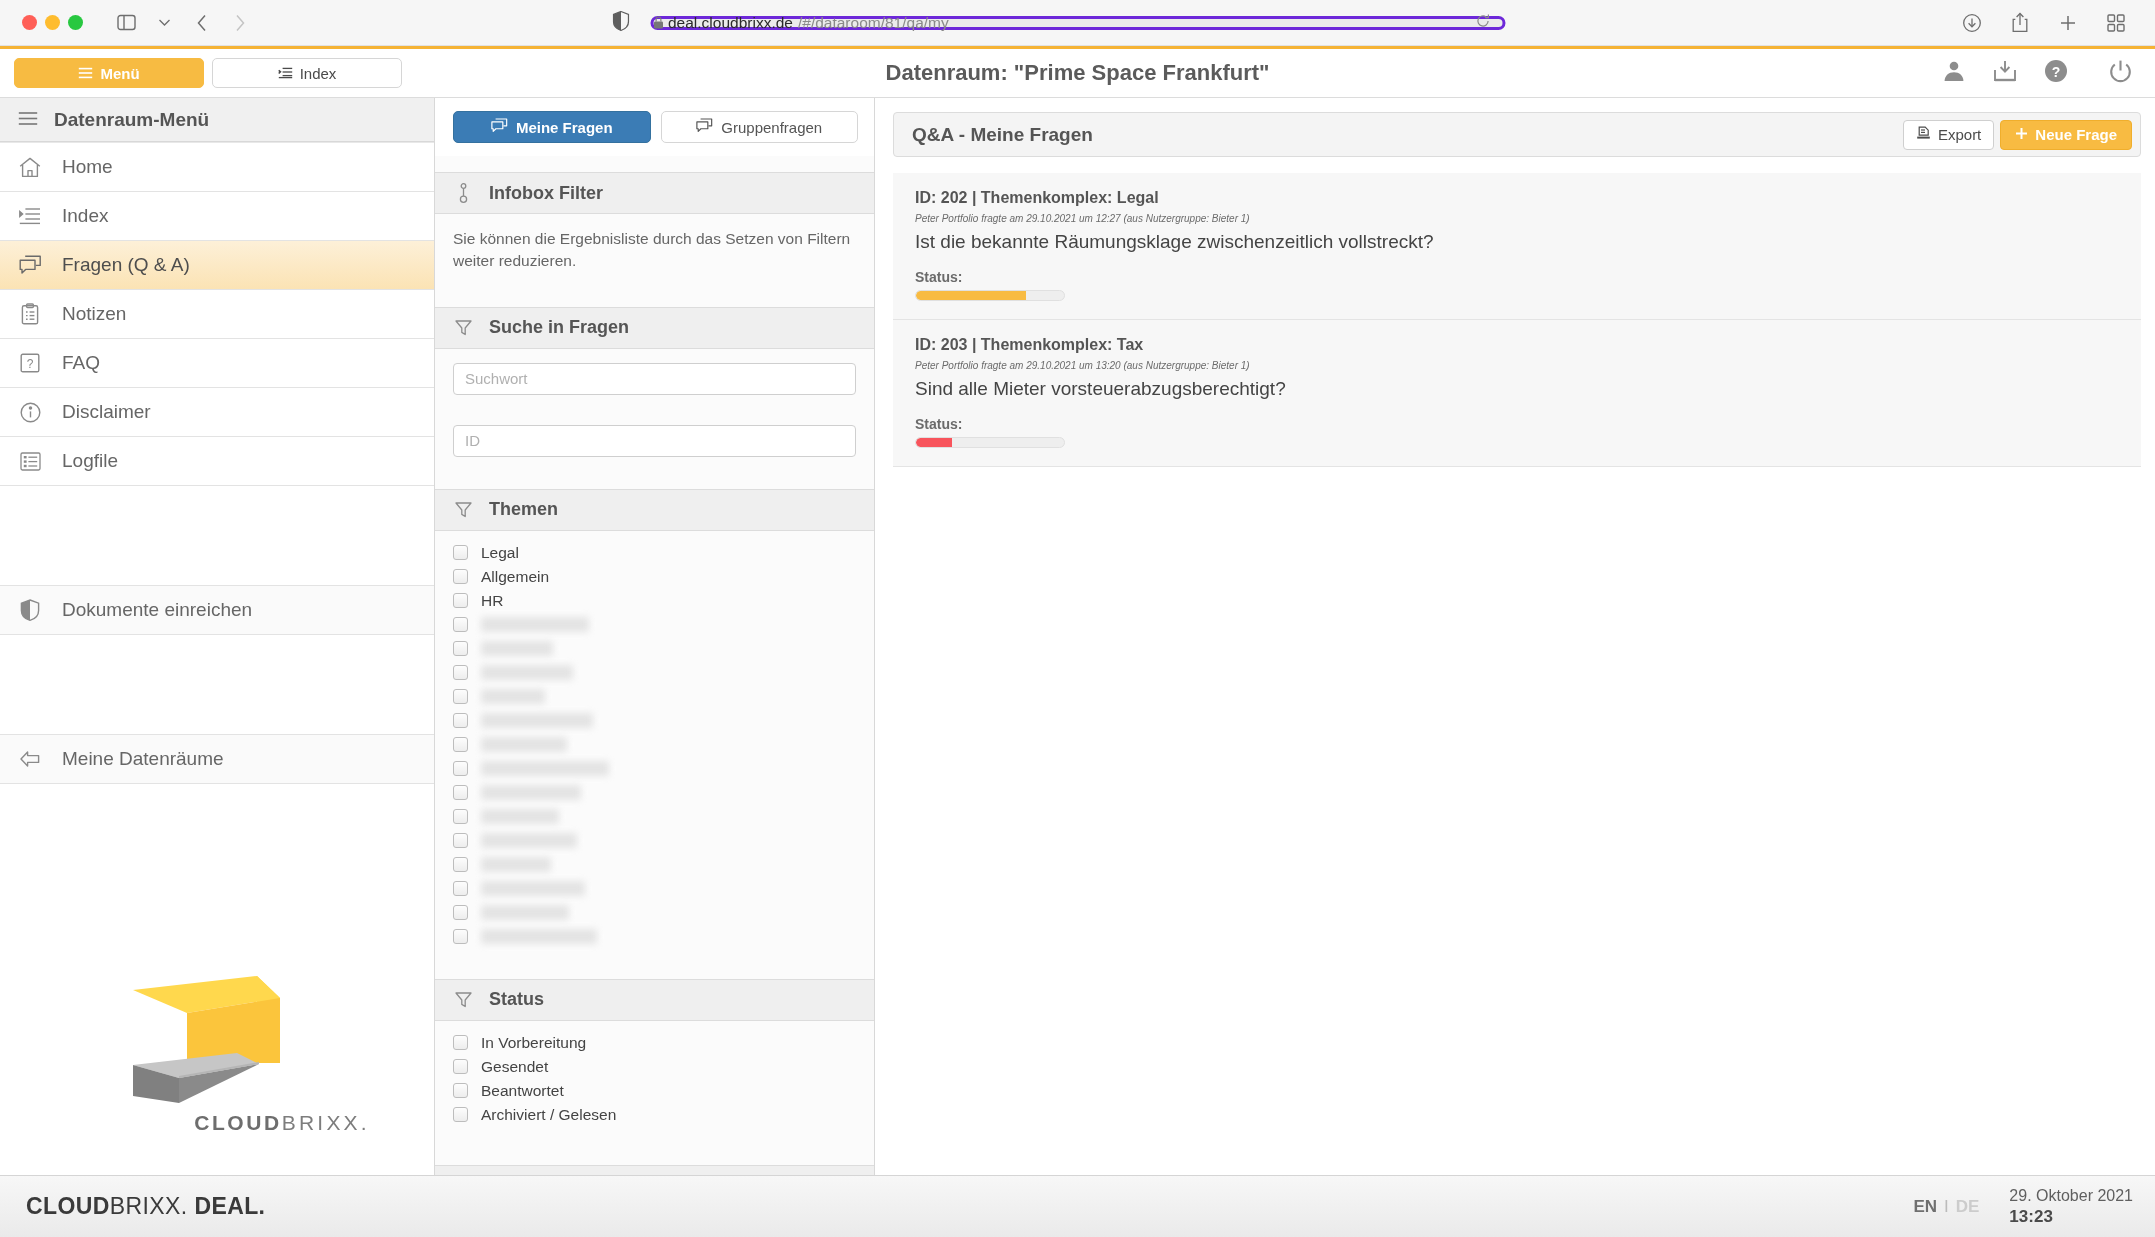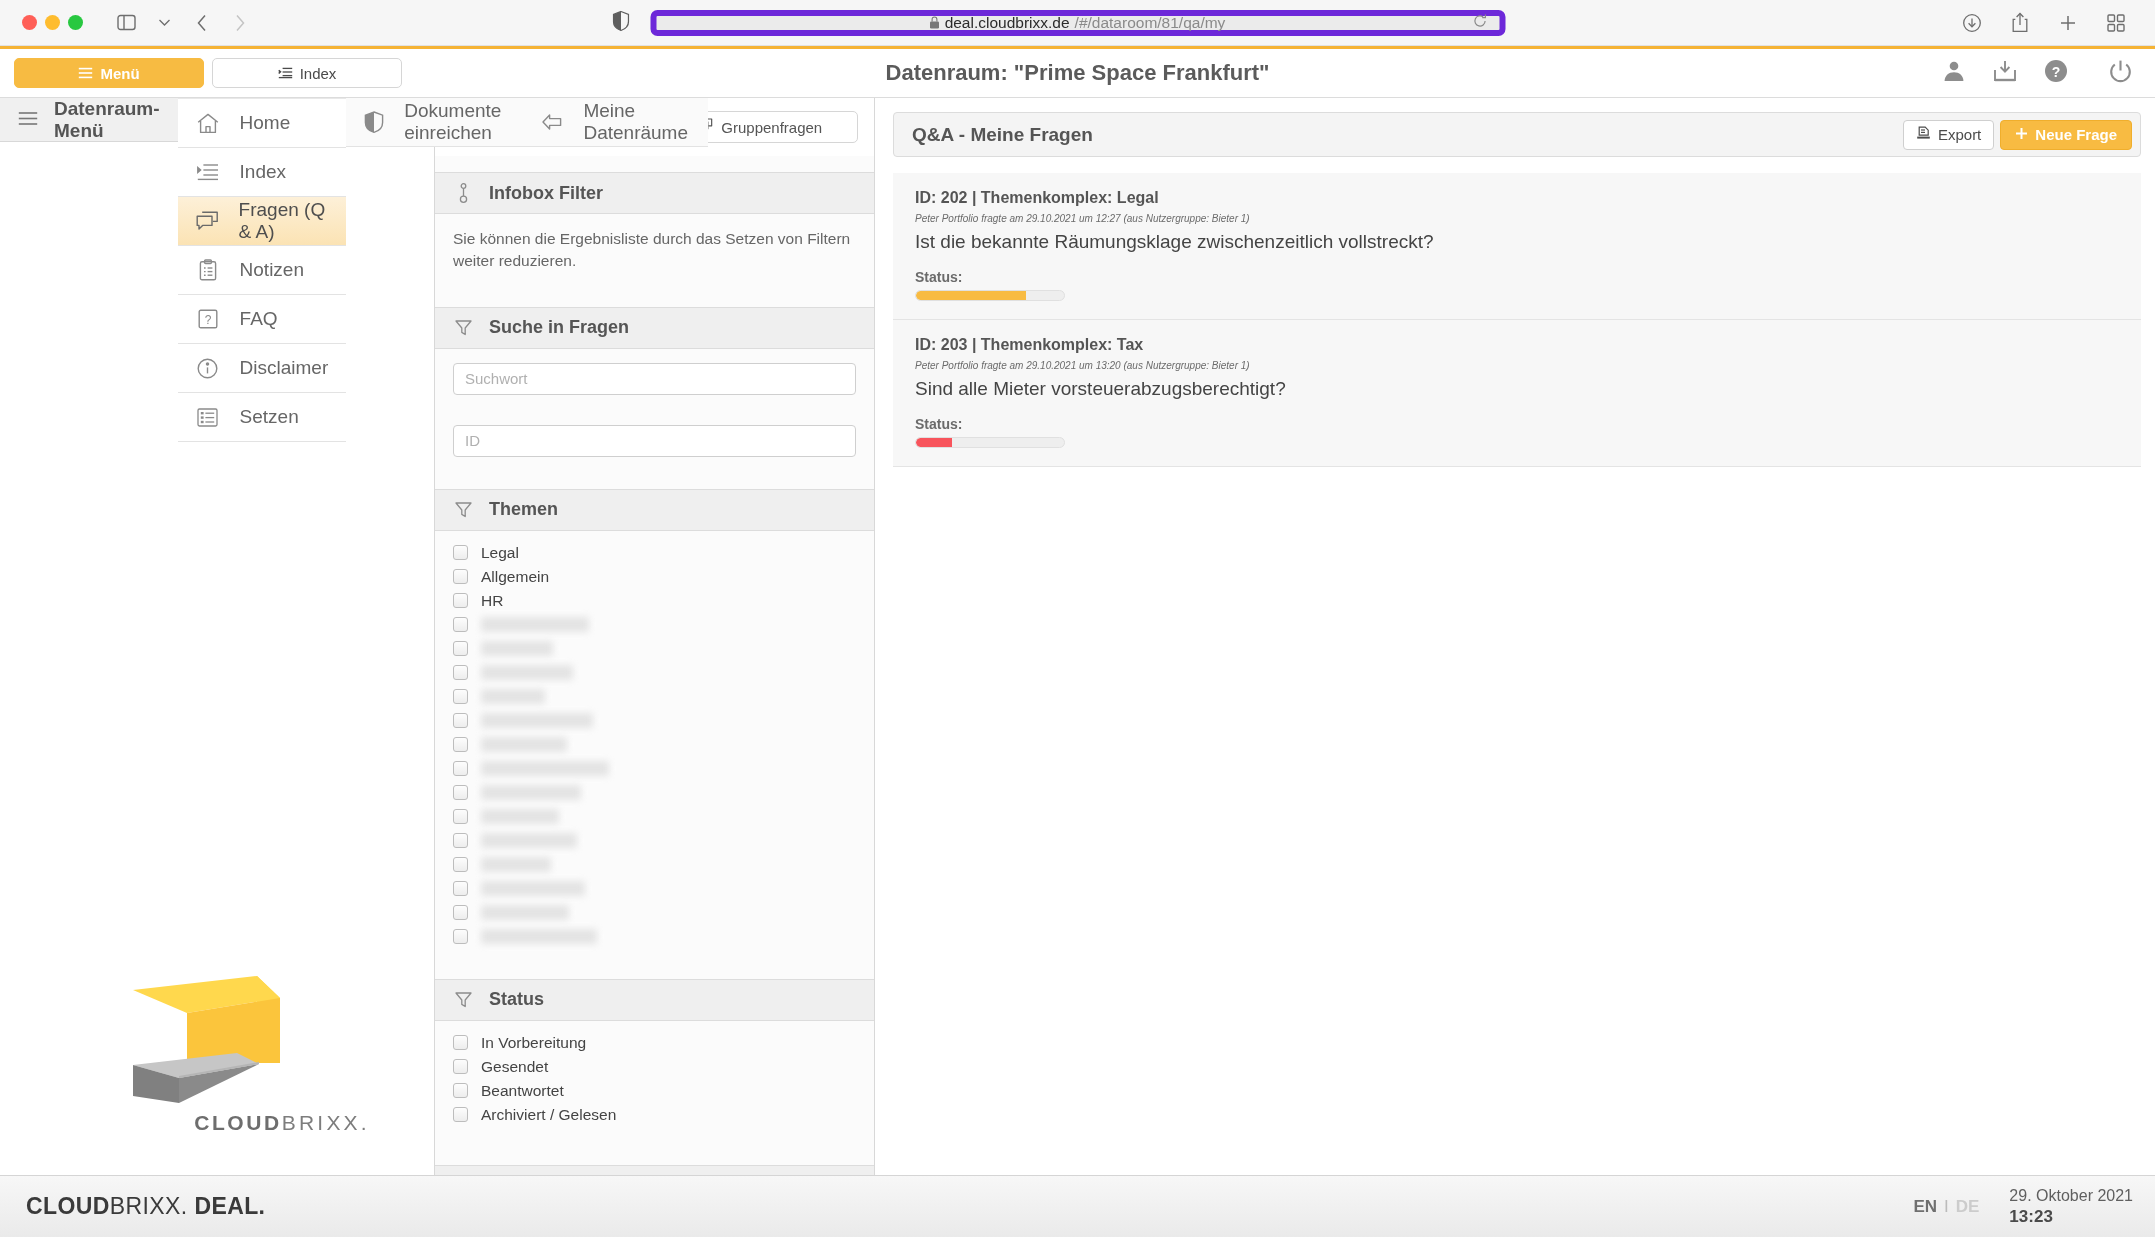--- a/index.html
+++ b/index.html
@@ -39,27 +39,27 @@
   .chrome-btn svg { display: block; }
   .chrome-btn.disabled { color: #c4c4c4; }
 
   .url-wrap {
     position: absolute;
     left: 50%;
     transform: translateX(-50%);
     width: 855px;
   }
   .url-bar {
-    height: 26px;
+    height: 14px;
     background: #ebebeb;
-    border: 6px solid #6d28d9;
+    border: 3px solid #6d28d9;
     border-radius: 7px;
     display: flex;
     align-items: center;
-    justify-content: center;
+    justify-content: flex-start;
     position: relative;
     font-size: 15.5px;
     color: #2b2b2b;
   }
   .url-text { display: flex; align-items: center; gap: 5px; }
   .url-host { color: #2b2b2b; }
   .url-path { color: #8a8a8a; }
   .lock-icon { color: #777; display: flex; align-items: center; }
   .reload-icon {
     position: absolute; right: 12px; top: 50%; transform: translateY(-50%);
@@ -128,21 +128,21 @@
     display: flex;
     height: calc(1237px - 46px - 3px - 49px - 62px);
   }
 
   
   .sidebar {
     width: 435px;
     background: #ffffff;
     border-right: 1px solid #d8d8d8;
     display: flex;
-    flex-direction: row;
+    flex-direction: column;
     flex-shrink: 0;
     position: relative;
   }
   .sidebar-head {
     height: 44px;
     background: #f0f0f0;
     display: flex; align-items: center; gap: 16px;
     padding: 0 18px;
     font-size: 19px;
     font-weight: 700;
@@ -599,21 +599,21 @@
             <svg width="21" height="19" viewBox="0 0 21 19" fill="none" stroke="currentColor" stroke-width="1.3">
               <rect x="1" y="1" width="19" height="17" rx="1.4"></rect>
               <rect x="3.8" y="4" width="2.8" height="2.4" fill="currentColor" stroke="none"></rect>
               <rect x="3.8" y="8.4" width="2.8" height="2.4" fill="currentColor" stroke="none"></rect>
               <rect x="3.8" y="12.8" width="2.8" height="2.4" fill="currentColor" stroke="none"></rect>
               <line x1="8.4" y1="5.2" x2="17.2" y2="5.2"></line>
               <line x1="8.4" y1="9.6" x2="17.2" y2="9.6"></line>
               <line x1="8.4" y1="14" x2="17.2" y2="14"></line>
             </svg>
           </span>
-          <span>Setzen</span>
+          <span>Logfile</span>
         </div>
       </div>
 
     <div class="menu-gap"></div>
 
     <div class="menu-item shaded">
       <span class="mi-icon">
         <svg width="20" height="22" viewBox="0 0 20 22" fill="none" stroke="currentColor" stroke-width="1.4">
           <path d="M10 1 L18.6 4.2 V11.4 C18.6 16.5 14.6 20 10 21.3 C5.4 20 1.4 16.5 1.4 11.4 V4.2 Z"></path>
           <path d="M10 1 L1.4 4.2 V11.4 C1.4 16.5 5.4 20 10 21.3 Z" fill="currentColor" stroke="none"></path>

